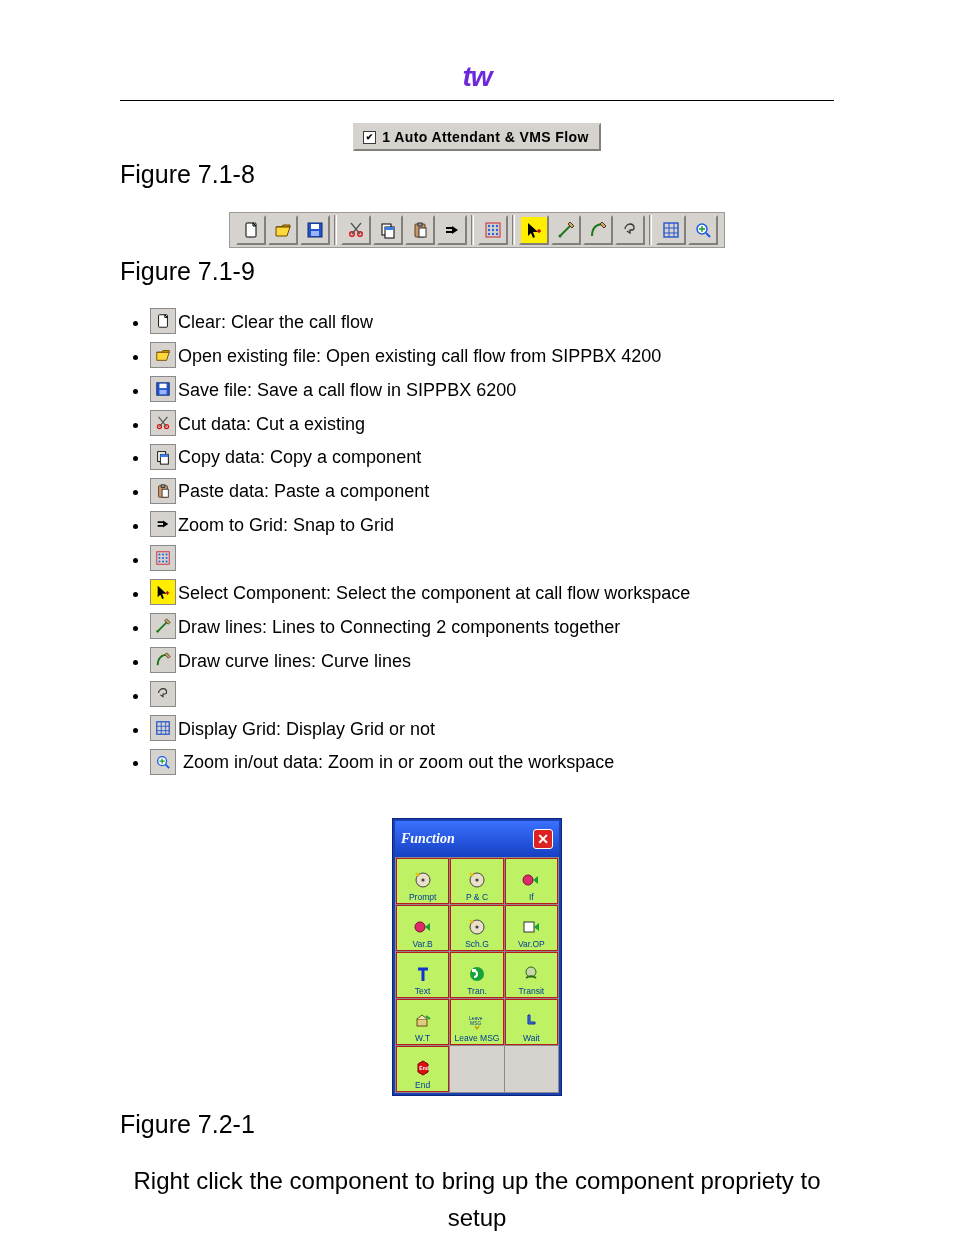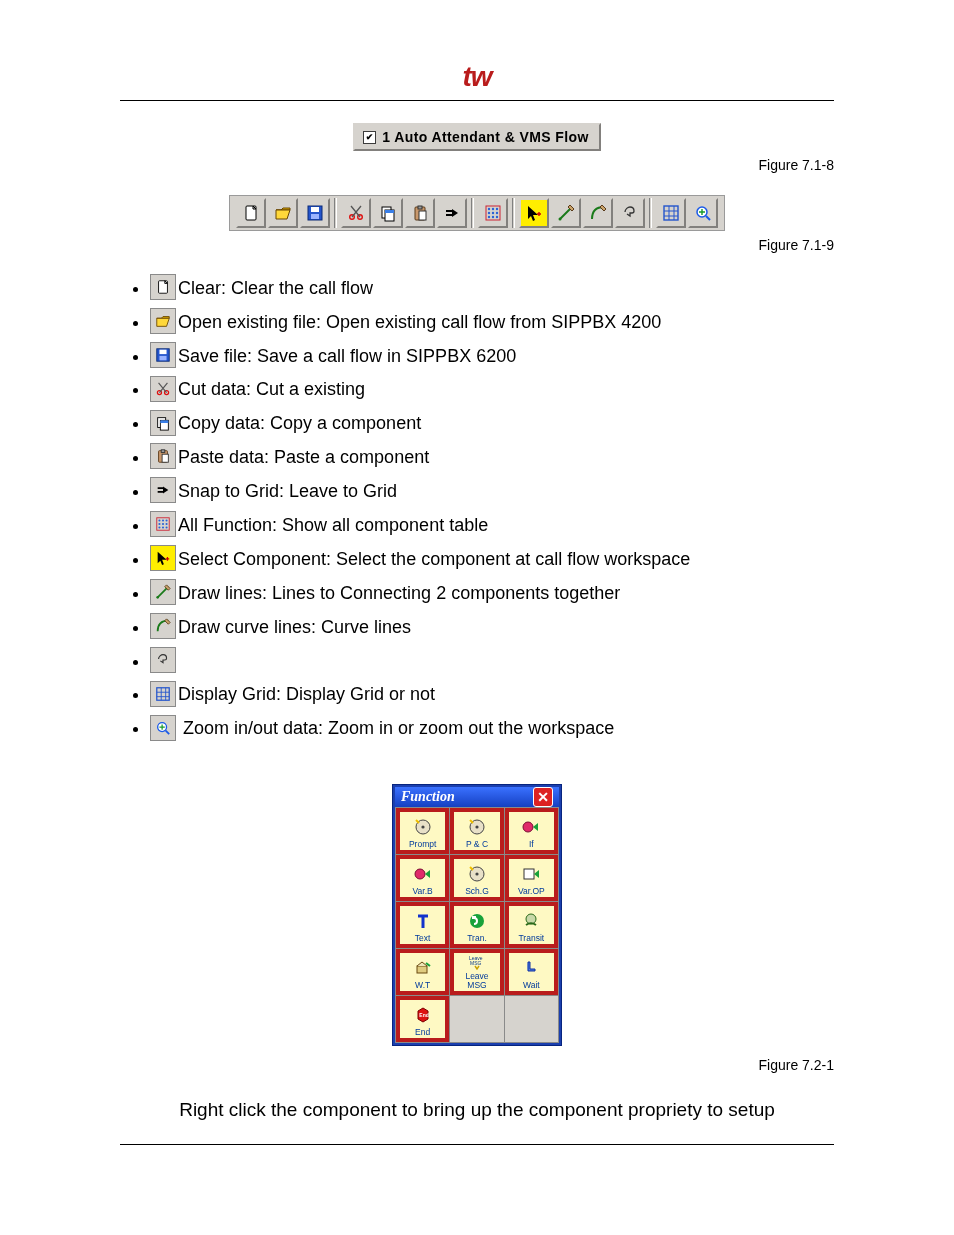--- a/index.html
+++ b/index.html
@@ -1,54 +1,54 @@
 <!DOCTYPE html>
 <html><head>
 <meta charset="utf-8">
 <style>
   html,body{margin:0;padding:0;background:#fff;font-family:Arial,Helvetica,sans-serif;color:#000}
   .page{width:954px;margin:0 auto;padding:50px 120px 0 120px;box-sizing:border-box;font-size:18px;line-height:1.55}
   .logo-row{display:flex;justify-content:center;margin-top:5px}
-  .logo{font-weight:900;font-size:28px;color:#b91c1c;font-style:italic;letter-spacing:-1px}
+  .logo{font-weight:900;font-size:28px;color:#6d28d9;font-style:italic;letter-spacing:-1px}
   hr.rule{border:none;border-top:1px solid #000;margin:2px 0 22px 0}
 
   
   .tab-wrap{display:flex;justify-content:center}
   .tab{display:inline-flex;align-items:center;gap:6px;background:#d6d3ce;border:2px outset #d6d3ce;padding:5px 10px 5px 8px;font:bold 14px/1 "Arial Black",Arial;letter-spacing:.4px}
   .tab .chk{width:11px;height:11px;background:#fff;border:1px solid #3b3b3b;display:inline-flex;align-items:center;justify-content:center;font-size:9px;font-weight:900;color:#000}
-  .caption{text-align:right;margin:4px 0 18px 0;font-size:14px}
+  .caption{text-align:left;margin:4px 0 18px 0;font-size:25px}
 
   
   .tb-wrap{display:flex;justify-content:center}
   .toolbar{display:flex;background:#d6d3ce;border:1px solid #9a9a9a;padding:2px}
   .tb-group{display:flex;gap:2px;padding:0 4px}
   .tb-sep{width:3px;display:flex;align-items:stretch}
   .tb-sep::before{content:"";width:3px;border-left:1px solid #808080;border-right:1px solid #fff}
   .tb-btn{width:26px;height:26px;border:2px outset #d6d3ce;background:#d6d3ce;display:flex;align-items:center;justify-content:center}
   .tb-btn.sel{background:#ffee00}
   .tb-btn svg{display:block}
 
   
   .ibtn{display:inline-flex;width:24px;height:24px;border:1px solid #8a8a8a;background:#d6d3ce;vertical-align:middle;align-items:center;justify-content:center;margin-right:2px;position:relative;top:-2px}
   .ibtn.sel{background:#ffee00}
   ul.desc{margin:16px 0 5px 30px;padding:0}
   ul.desc li{margin:6px 0;list-style:disc}
 
   
   .fun-wrap{display:flex;justify-content:center;margin-top:42px}
   .fun-win{width:164px;border:2px solid #1b3fae;background:#d6d3ce;box-shadow:0 0 0 1px #07247f}
-  .fun-title{background:linear-gradient(#3a71ff,#1540c2);color:#fff;font:bold italic 14px/1.2 "Times New Roman",serif;padding:0 6px;display:flex;align-items:center;justify-content:space-between}
+  .fun-title{background:linear-gradient(#3a71ff,#1540c2);color:#fff;font:bold italic 14px/1.2 "Times New Roman",serif;padding:8px 6px;display:flex;align-items:center;justify-content:space-between}
   .fun-title .x{width:18px;height:18px;background:#d22;border:1px solid #fff;display:flex;align-items:center;justify-content:center;color:#fff;font:900 14px/1 Arial;border-radius:3px}
   .fun-grid{display:grid;grid-template-columns:repeat(3,1fr);gap:1px;background:#8a8a8a;padding:1px}
-  .fun-cell{background:#fef9c3;display:flex;flex-direction:column;align-items:center;justify-content:flex-end;padding:3px 2px 2px 2px;height:46px;border:4px solid #b91c1c;box-sizing:border-box}
+  .fun-cell{background:#bef264;display:flex;flex-direction:column;align-items:center;justify-content:flex-end;padding:3px 2px 2px 2px;height:46px;border:1px solid #b91c1c;box-sizing:border-box}
   .fun-cell.empty{background:#d6d3ce;border:1px solid #d6d3ce}
   .fun-label{font:8.5px/1 Arial;color:#003a9c;text-align:center;margin-top:2px}
   .fun-icon{width:22px;height:22px;display:flex;align-items:center;justify-content:center}
 
-  .body-text{text-align:center;margin:2px 0 20px 0;font-size:19px}
+  .body-text{text-align:center;margin:2px 0 20px 0;font-size:24px}
 </style>
 </head>
 <body>
 
 <svg width="0" height="0" style="position:absolute">
   <defs>
     <g id="i-clear">
         <rect x="4" y="2" width="10" height="14" rx="1" fill="#fff" stroke="#000"></rect>
         <path d="M11 2l3 3h-3z" fill="#d0d0d0" stroke="#000"></path>
       </g>
@@ -325,26 +325,26 @@
         </span><span>Copy data: Copy a component</span></li>
       <li><span class="ibtn">
           <svg width="16" height="16" viewBox="0 0 18 18">
             <use href="#i-paste"></use>
           </svg>
         </span><span>Paste data: Paste a component</span></li>
       <li><span class="ibtn">
           <svg width="16" height="16" viewBox="0 0 18 18">
             <use href="#i-snap"></use>
           </svg>
-        </span><span>Snap to Grid: Leave to Grid</span></li>
+        </span><span>Zoom to Grid: Snap to Grid</span></li>
       <li><span class="ibtn">
           <svg width="16" height="16" viewBox="0 0 18 18">
             <use href="#i-allfunc"></use>
           </svg>
-        </span><span>All Function: Show all component table</span></li>
+        </span></li>
       <li><span class="ibtn sel">
           <svg width="16" height="16" viewBox="0 0 18 18">
             <use href="#i-select"></use>
           </svg>
         </span><span>Select Component: Select the component at call flow workspace</span></li>
       <li><span class="ibtn">
           <svg width="16" height="16" viewBox="0 0 18 18">
             <use href="#i-drawline"></use>
           </svg>
         </span><span>Draw lines: Lines to Connecting 2 components together</span></li>

